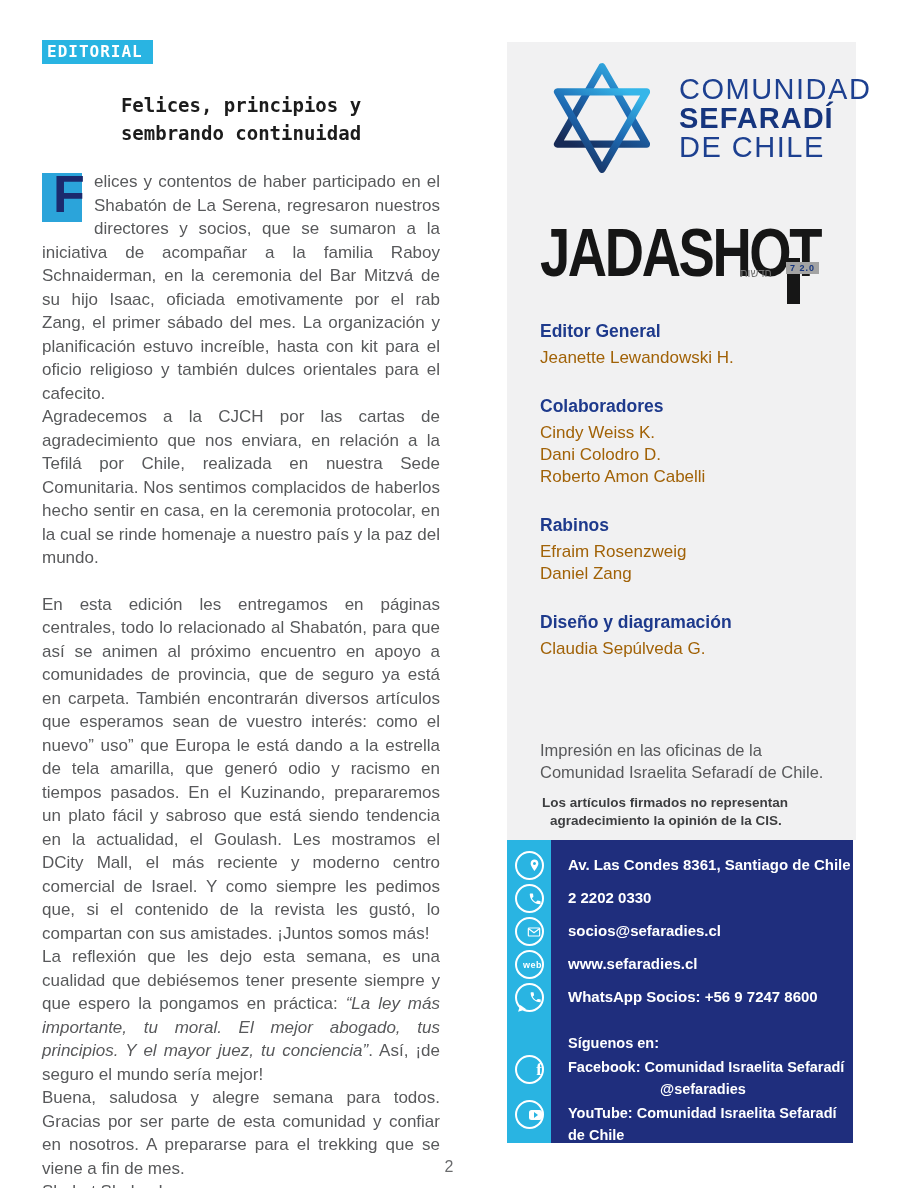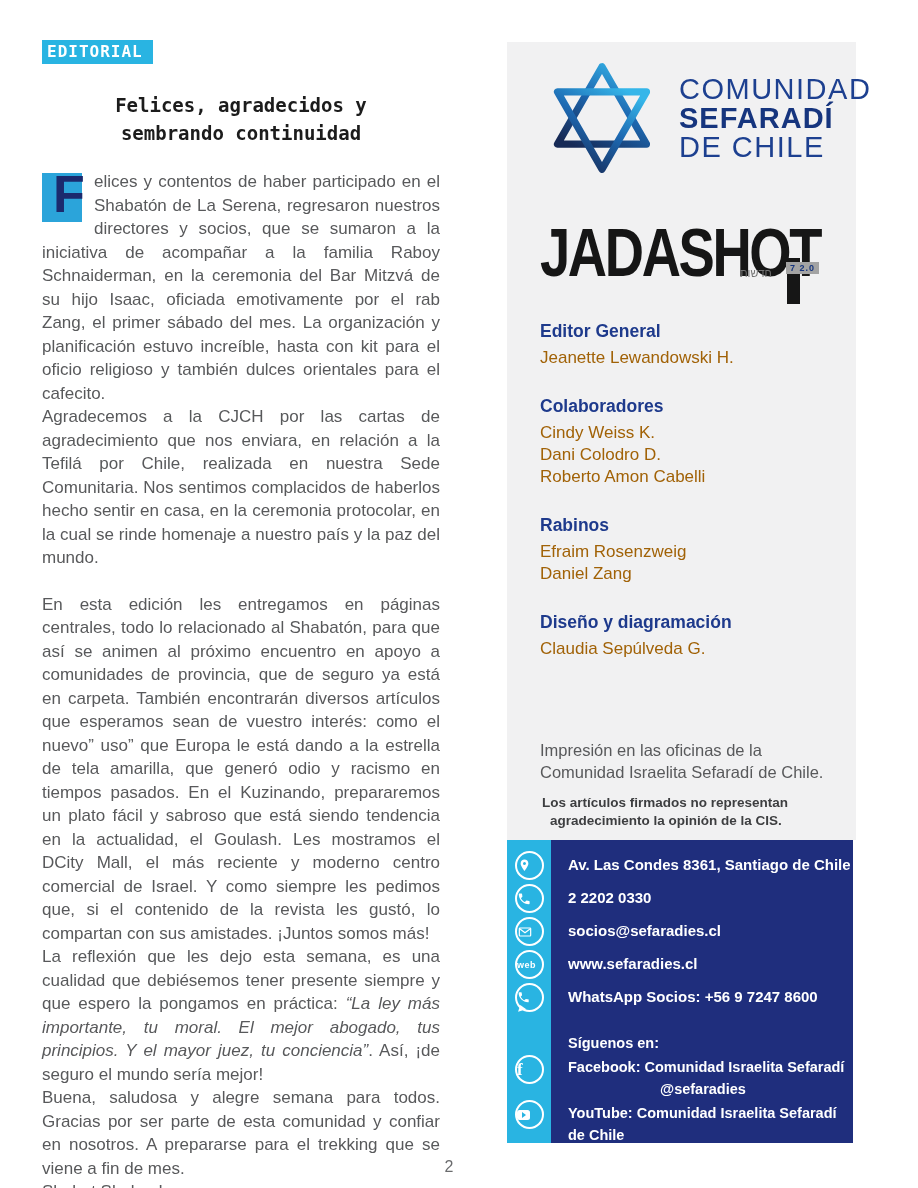--- a/index.html
+++ b/index.html
@@ -65,21 +65,21 @@
   .disclaimer { position:absolute; left:35px; top:752px; right:18px; color:#3d3e40; font-weight:bold; font-size:13.5px; line-height:18px; }
   .disclaimer .l2 { padding-left:8px; }
 
   
   .contact-box { position:absolute; left:507px; top:840px; width:346px; height:303px; }
   .contact-strip { position:absolute; left:0; top:0; width:44px; height:100%; background:#29b4e2; }
   .contact-main { position:absolute; left:44px; top:0; right:0; height:100%; background:#1f2e7d; }
 
   .icon-circle {
     position:absolute; left:8px; width:29px; height:29px; border:2.5px solid #ffffff;
-    border-radius:50%; display:flex; align-items:center; justify-content:flex-start;
+    border-radius:50%; display:flex; align-items:center; justify-content:flex-end;
   }
   .icon-circle svg { display:block; }
   .web-label { color:#ffffff; font-weight:bold; font-size:9px; letter-spacing:0.5px; }
   .fb-letter { color:#ffffff; font-weight:bold; font-size:17px; line-height:17px; font-family:"Liberation Serif", serif; }
   .yt-play { width:13px; height:10px; background:#ffffff; border-radius:2.5px; display:flex; align-items:center; justify-content:center; }
   .yt-tri { width:0; height:0; border-left:4px solid #29b4e2; border-top:3px solid transparent; border-bottom:3px solid transparent; }
   .wa-tail { position:absolute; left:2px; bottom:-3px; width:0; height:0;
     border-left:7px solid #ffffff; border-top:2px solid transparent; border-bottom:5px solid transparent;
     transform:rotate(18deg); }
 
@@ -94,21 +94,21 @@
 </style>
 </head>
 <body>
 
 <div class="page">
 
   <div class="left-col">
     <div class="editorial-tag">EDITORIAL</div>
 
     <div class="ed-title">
-      <div>Felices, agradecidos y</div>
+      <div>Felices, principios y</div>
       <div>sembrando continuidad</div>
     </div>
 
     <div class="body-text">
       <p>
         <span class="dropcap-wrap">
           <span class="dropcap-sq"></span>
           <span class="dropcap-letter">F</span>
         </span><span>elices y contentos de haber participado en el Shabatón de La Serena, regresaron nuestros directores y socios, que se sumaron a la iniciativa de acompañar a la familia Raboy Schnaiderman, en la ceremonia del Bar Mitzvá de su hijo Isaac, oficiada emotivamente por el rab Zang, el primer sábado del mes.  La organización y planificación estuvo increíble,  hasta con kit para el oficio religioso y también dulces orientales para el cafecito.</span>
       </p>

